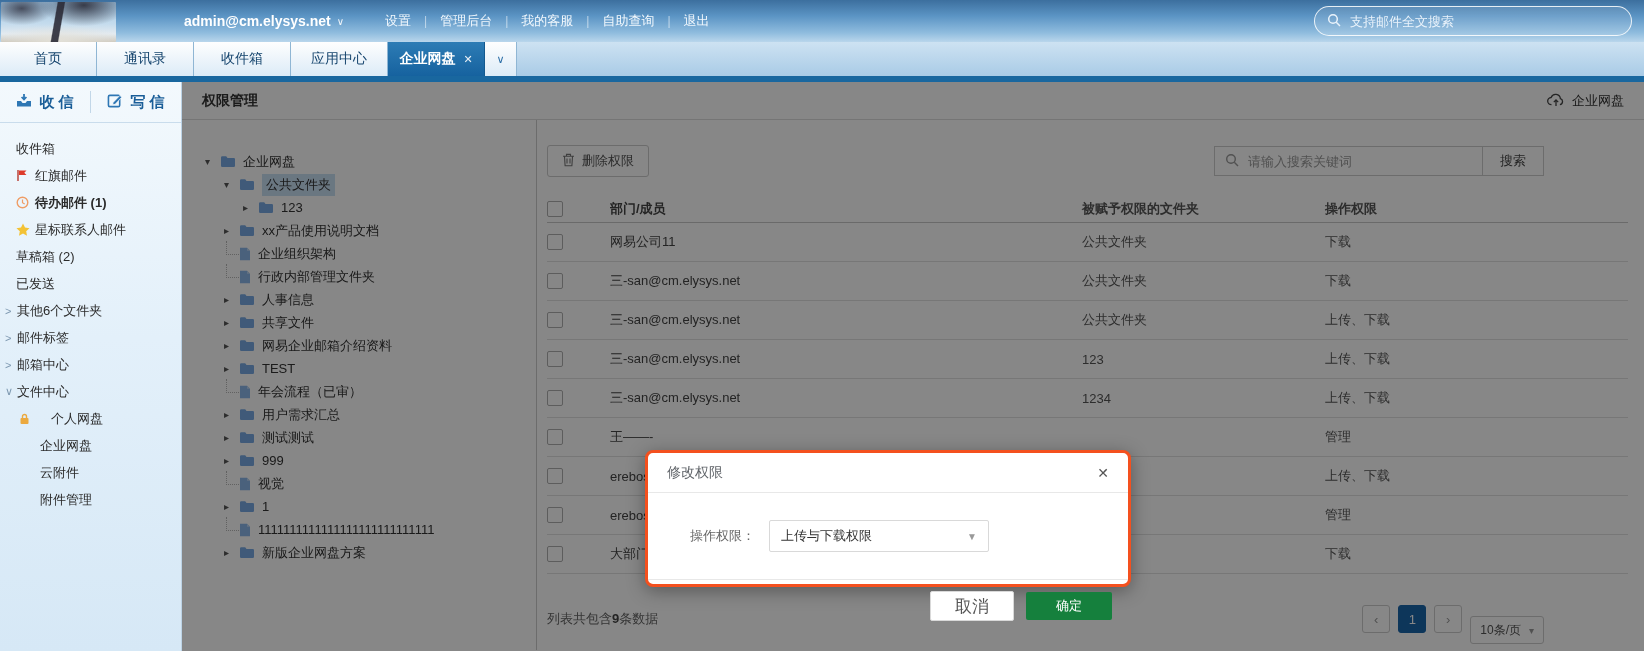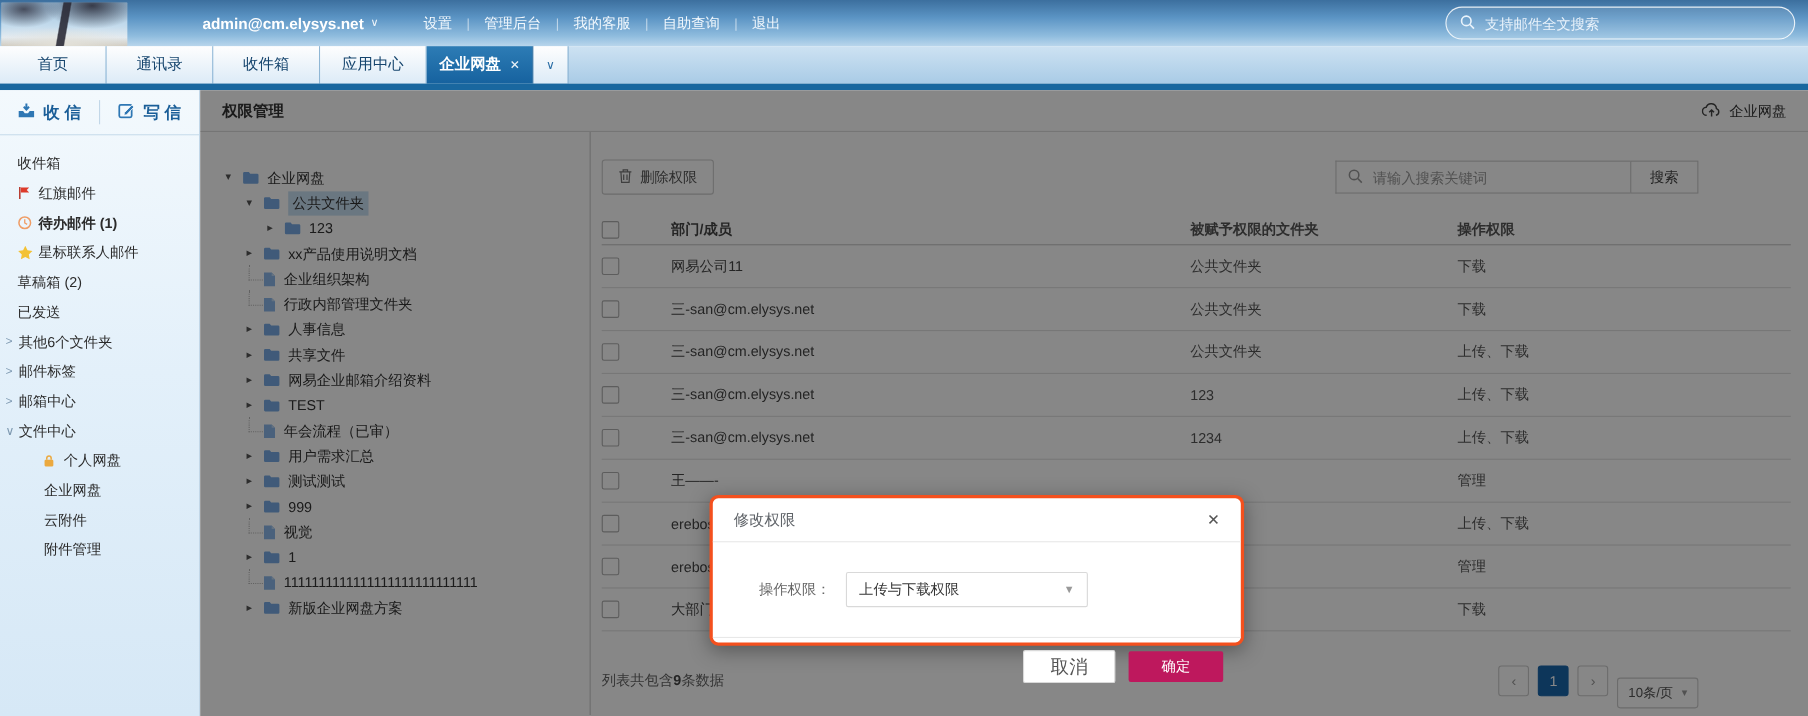--- a/index.html
+++ b/index.html
@@ -109,21 +109,21 @@
   .m-close{margin-left:auto;color:#555;font-size:14px;cursor:pointer;}
   .m-body{height:86px;display:flex;align-items:center;padding-left:42px;gap:14px;}
   .m-label{color:#666;font-size:13px;}
   .m-select{width:220px;height:32px;border:1px solid #d9d9d9;border-radius:2px;box-sizing:border-box;
     display:flex;align-items:center;padding:0 11px;cursor:pointer;background:#fff;}
   .m-select .val{color:#333;font-size:13px;flex:1;}
   .m-select .caret{color:#999;font-size:10px;}
   .m-foot{height:52px;border-top:1px solid #e8e8e8;display:flex;align-items:center;justify-content:flex-end;gap:12px;padding-right:16px;}
   .btn-cancel{width:82px;height:28px;border:1px solid #d9d9d9;border-radius:2px;background:#fff;color:#555;
     display:flex;align-items:center;justify-content:center;font-size:17px;cursor:pointer;}
-  .btn-ok{width:86px;height:28px;border:none;border-radius:2px;background:#be185d;color:#fff;
+  .btn-ok{width:86px;height:28px;border:none;border-radius:2px;background:#15803d;color:#fff;
     display:flex;align-items:center;justify-content:center;font-size:13px;cursor:pointer;}
 </style>
 </head>
 <body>
 
 <div id="app">
 
   <div class="topbar">
     <div class="logo"></div>
     <div class="account">
@@ -240,21 +240,21 @@
           <span>邮件标签</span>
         </div>
         <div class="sb-item" style="padding-left: 5px;">
           <span class="sb-arrow">&gt;</span>
           <span>邮箱中心</span>
         </div>
         <div class="sb-item" style="padding-left: 5px;">
           <span class="sb-arrow">∨</span>
           <span>文件中心</span>
         </div>
-        <div class="sb-item" style="padding-left: 39px;">
+        <div class="sb-item" style="padding-left: 19px; gap: 13px;">
           <span class="sb-icon">
             <svg width="11" height="12" viewBox="0 0 11 12">
               <rect x="1.5" y="5" width="8" height="6" rx="1" fill="#eba93f"></rect>
               <path d="M3.5 5V3.5a2 2 0 014 0V5" fill="none" stroke="#eba93f" stroke-width="1.4"></path>
             </svg>
           </span>
           <span>个人网盘</span>
         </div>
         <div class="sb-item" style="padding-left: 40px;">
           <span>企业网盘</span>

